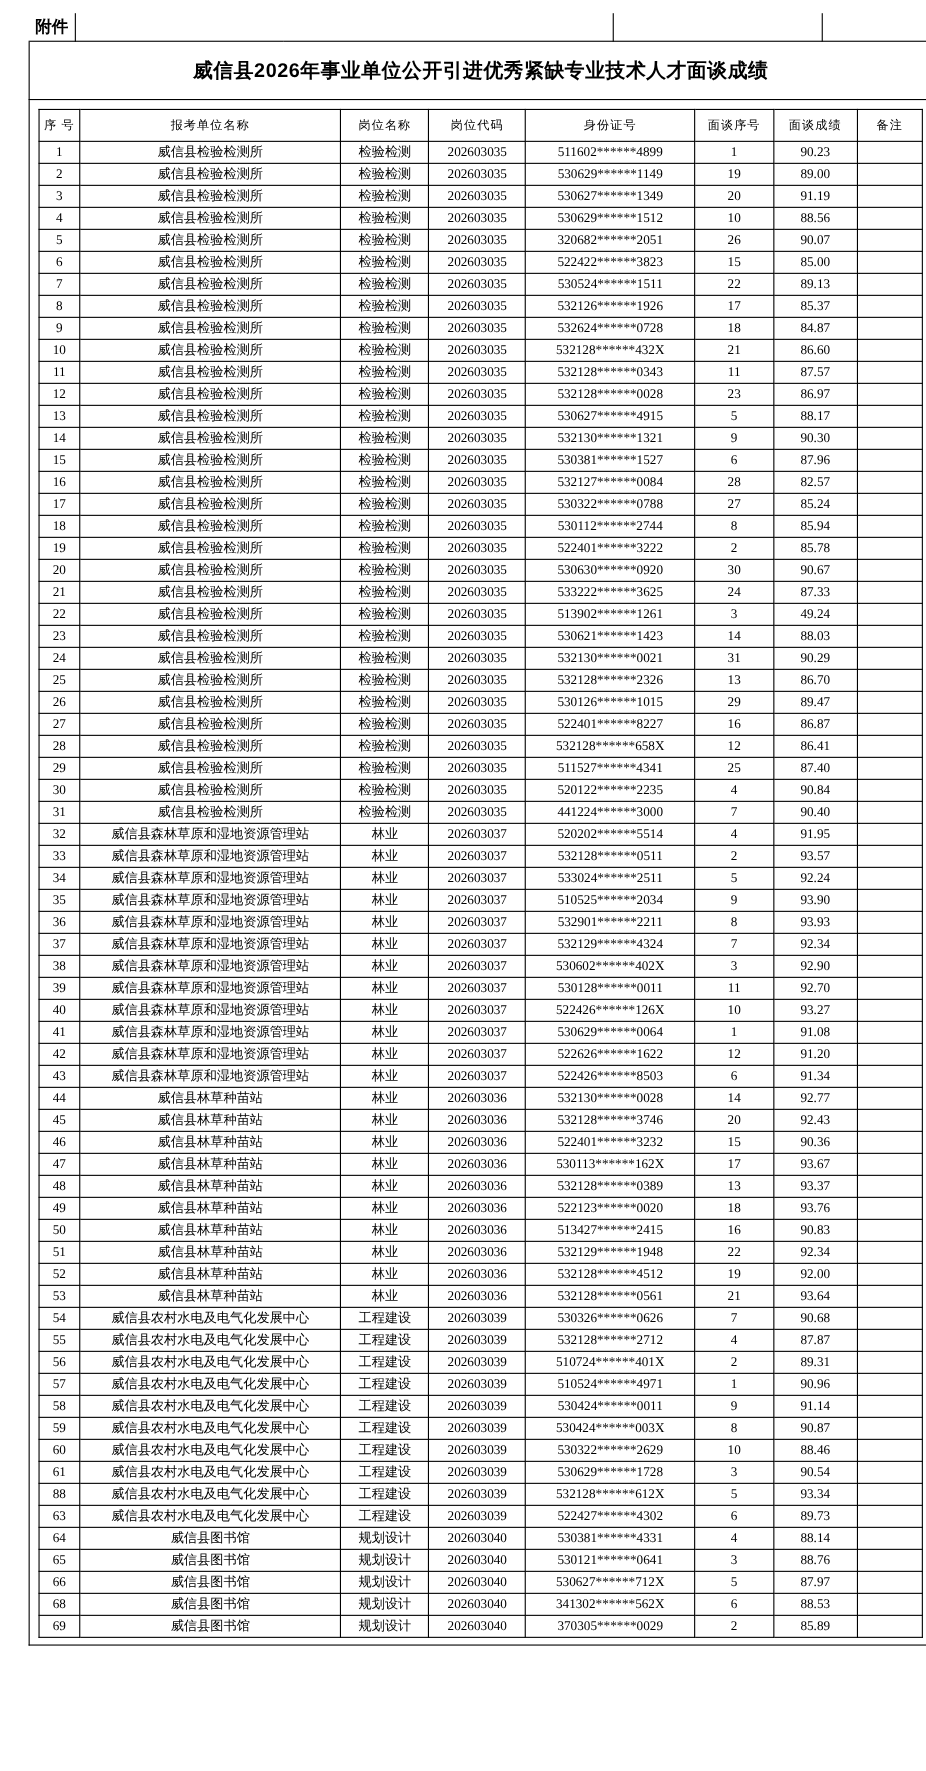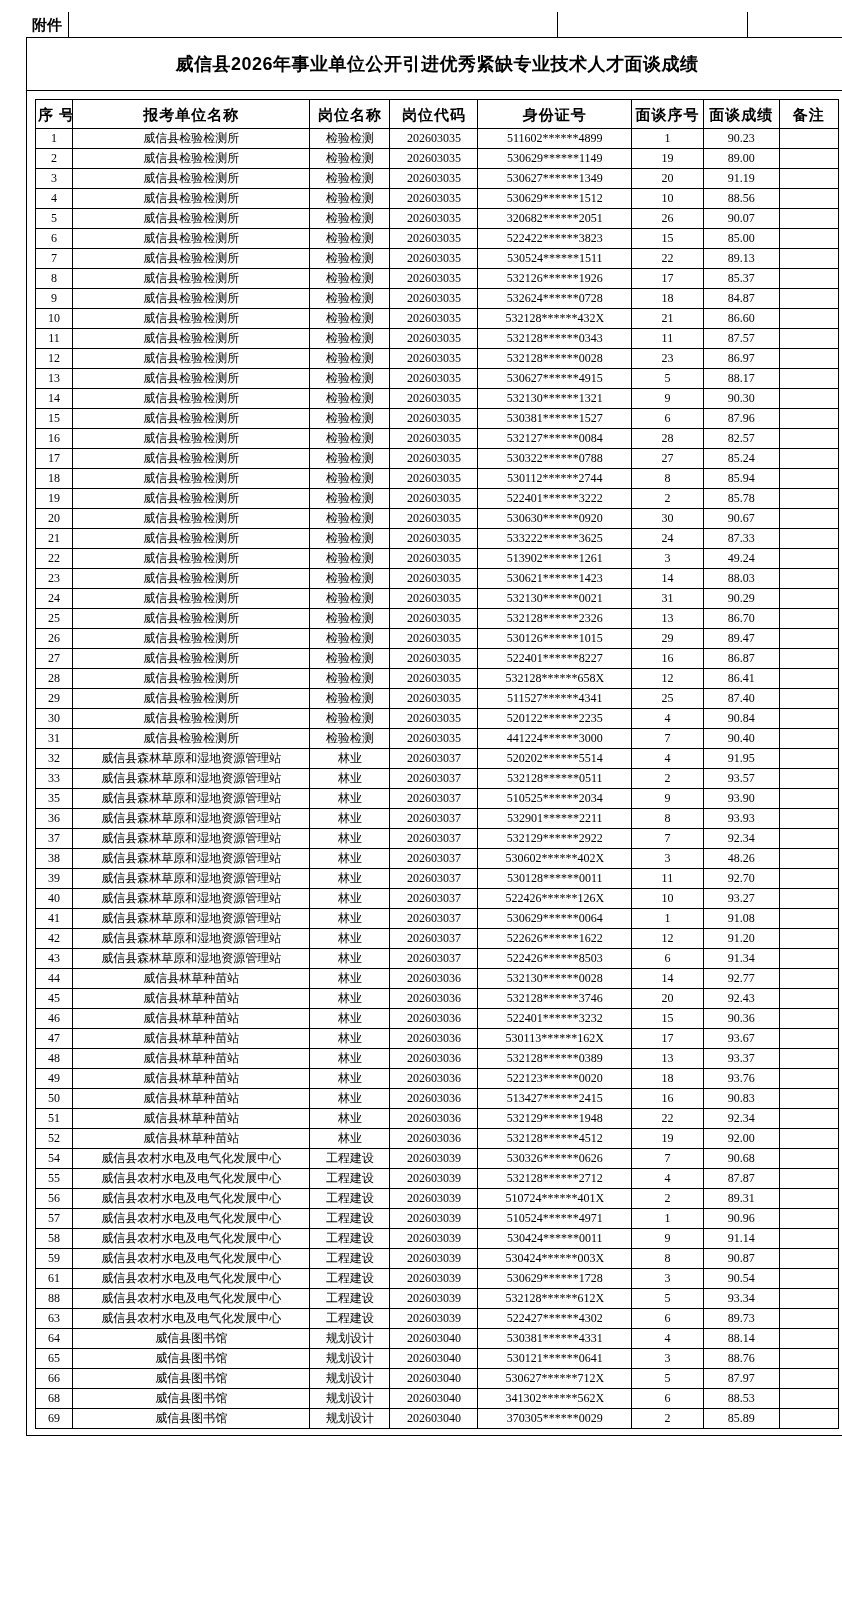--- a/index.html
+++ b/index.html
@@ -90,22 +90,22 @@
     font-size: 12px;
     text-align: center;
     height: 19px;
     line-height: 17px;
     padding: 0 2px;
     overflow: hidden;
     white-space: nowrap;
   }
   table.grades th {
     font-family: "Liberation Sans", "DejaVu Sans", sans-serif;
-    font-weight: bold;
-    font-size: 15px;
+    font-weight: normal;
+    font-size: 11px;
     height: 28px;
     letter-spacing: 1px;
   }
   table.grades td.idnum {
     font-family: "Liberation Serif", "DejaVu Serif", serif;
     letter-spacing: 0px;
   }
   col.c0 { width: 36px; }
   col.c1 { width: 232px; }
   col.c2 { width: 78px; }
@@ -481,20 +481,30 @@
             <td>33</td>
             <td>威信县森林草原和湿地资源管理站</td>
             <td>林业</td>
             <td>202603037</td>
             <td class="idnum">532128******0511</td>
             <td>2</td>
             <td>93.57</td>
             <td></td>
           </tr>
           <tr>
+            <td>34</td>
+            <td>威信县森林草原和湿地资源管理站</td>
+            <td>林业</td>
+            <td>202603037</td>
+            <td class="idnum">533024******2511</td>
+            <td>5</td>
+            <td>92.24</td>
+            <td></td>
+          </tr>
+          <tr>
             <td>35</td>
             <td>威信县森林草原和湿地资源管理站</td>
             <td>林业</td>
             <td>202603037</td>
             <td class="idnum">510525******2034</td>
             <td>9</td>
             <td>93.90</td>
             <td></td>
           </tr>
           <tr>
@@ -505,33 +515,33 @@
             <td class="idnum">532901******2211</td>
             <td>8</td>
             <td>93.93</td>
             <td></td>
           </tr>
           <tr>
             <td>37</td>
             <td>威信县森林草原和湿地资源管理站</td>
             <td>林业</td>
             <td>202603037</td>
-            <td class="idnum">532129******2922</td>
+            <td class="idnum">532129******4324</td>
             <td>7</td>
             <td>92.34</td>
             <td></td>
           </tr>
           <tr>
             <td>38</td>
             <td>威信县森林草原和湿地资源管理站</td>
             <td>林业</td>
             <td>202603037</td>
             <td class="idnum">530602******402X</td>
             <td>3</td>
-            <td>48.26</td>
+            <td>92.90</td>
             <td></td>
           </tr>
           <tr>
             <td>39</td>
             <td>威信县森林草原和湿地资源管理站</td>
             <td>林业</td>
             <td>202603037</td>
             <td class="idnum">530128******0011</td>
             <td>11</td>
             <td>92.70</td>
@@ -661,20 +671,30 @@
             <td>52</td>
             <td>威信县林草种苗站</td>
             <td>林业</td>
             <td>202603036</td>
             <td class="idnum">532128******4512</td>
             <td>19</td>
             <td>92.00</td>
             <td></td>
           </tr>
           <tr>
+            <td>53</td>
+            <td>威信县林草种苗站</td>
+            <td>林业</td>
+            <td>202603036</td>
+            <td class="idnum">532128******0561</td>
+            <td>21</td>
+            <td>93.64</td>
+            <td></td>
+          </tr>
+          <tr>
             <td>54</td>
             <td>威信县农村水电及电气化发展中心</td>
             <td>工程建设</td>
             <td>202603039</td>
             <td class="idnum">530326******0626</td>
             <td>7</td>
             <td>90.68</td>
             <td></td>
           </tr>
           <tr>
@@ -718,20 +738,30 @@
             <td></td>
           </tr>
           <tr>
             <td>59</td>
             <td>威信县农村水电及电气化发展中心</td>
             <td>工程建设</td>
             <td>202603039</td>
             <td class="idnum">530424******003X</td>
             <td>8</td>
             <td>90.87</td>
+            <td></td>
+          </tr>
+          <tr>
+            <td>60</td>
+            <td>威信县农村水电及电气化发展中心</td>
+            <td>工程建设</td>
+            <td>202603039</td>
+            <td class="idnum">530322******2629</td>
+            <td>10</td>
+            <td>88.46</td>
             <td></td>
           </tr>
           <tr>
             <td>61</td>
             <td>威信县农村水电及电气化发展中心</td>
             <td>工程建设</td>
             <td>202603039</td>
             <td class="idnum">530629******1728</td>
             <td>3</td>
             <td>90.54</td>

